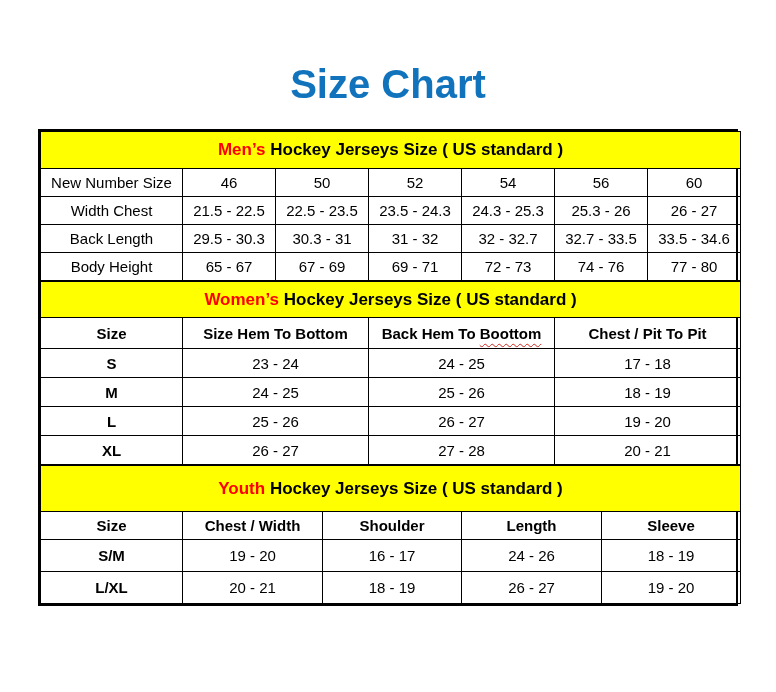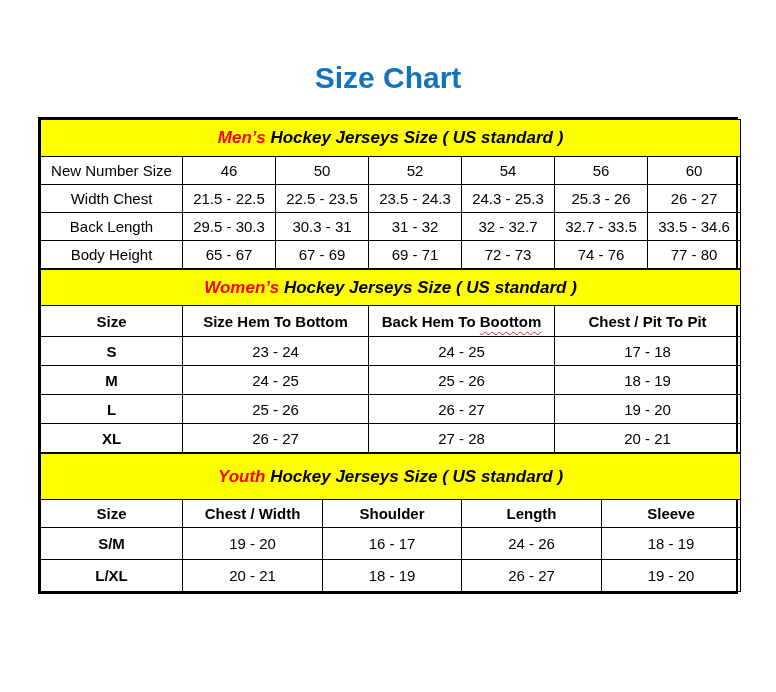--- a/index.html
+++ b/index.html
@@ -8,21 +8,21 @@
     width: 776px;
     height: 692px;
     background: #ffffff;
     font-family: "Liberation Sans", sans-serif;
     color: #000000;
     overflow: hidden;
   }
   .page-title {
     padding-top: 60px;
     text-align: center;
-    font-size: 30px;
+    font-size: 40px;
     font-weight: 700;
     color: #1273bd;
     line-height: 1.2;
   }
   .chart-wrap {
     width: 700px;
     margin: 21px auto 0 auto;
     border: 2px solid #000000;
   }
   table {
@@ -40,21 +40,20 @@
     white-space: nowrap;
   }
   th { font-weight: 700; }
   td { font-weight: 400; }
   td.lbl { font-weight: 700; }
   tr.band td {
     background: #ffff00;
     font-size: 17px;
     font-weight: 700;
     height: 37px;
-    font-style: italic;
   }
   tr.band .hl { color: #ff0000; }
   
   .mens tr.hdr   { height: 28px; }
   .mens tr.row   { height: 28px; }
   .womens tr.band td { height: 36px; }
   .womens tr.hdr { height: 31px; }
   .womens tr.row { height: 29px; }
   .youth tr.band td { height: 46px; }
   .youth tr.hdr  { height: 28px; }

